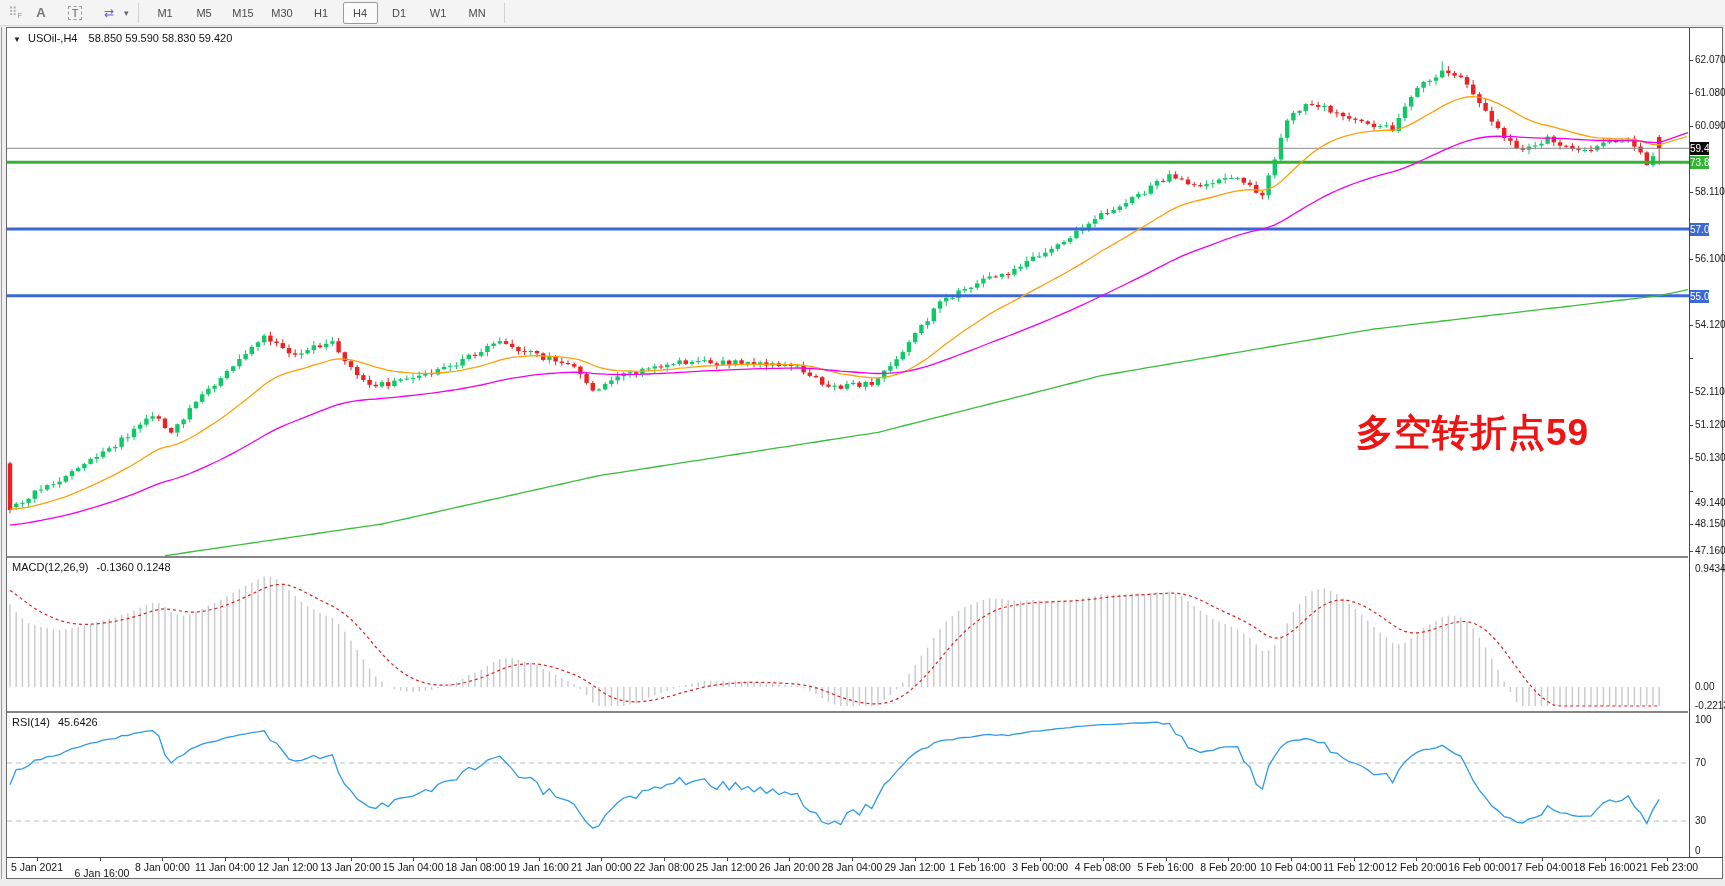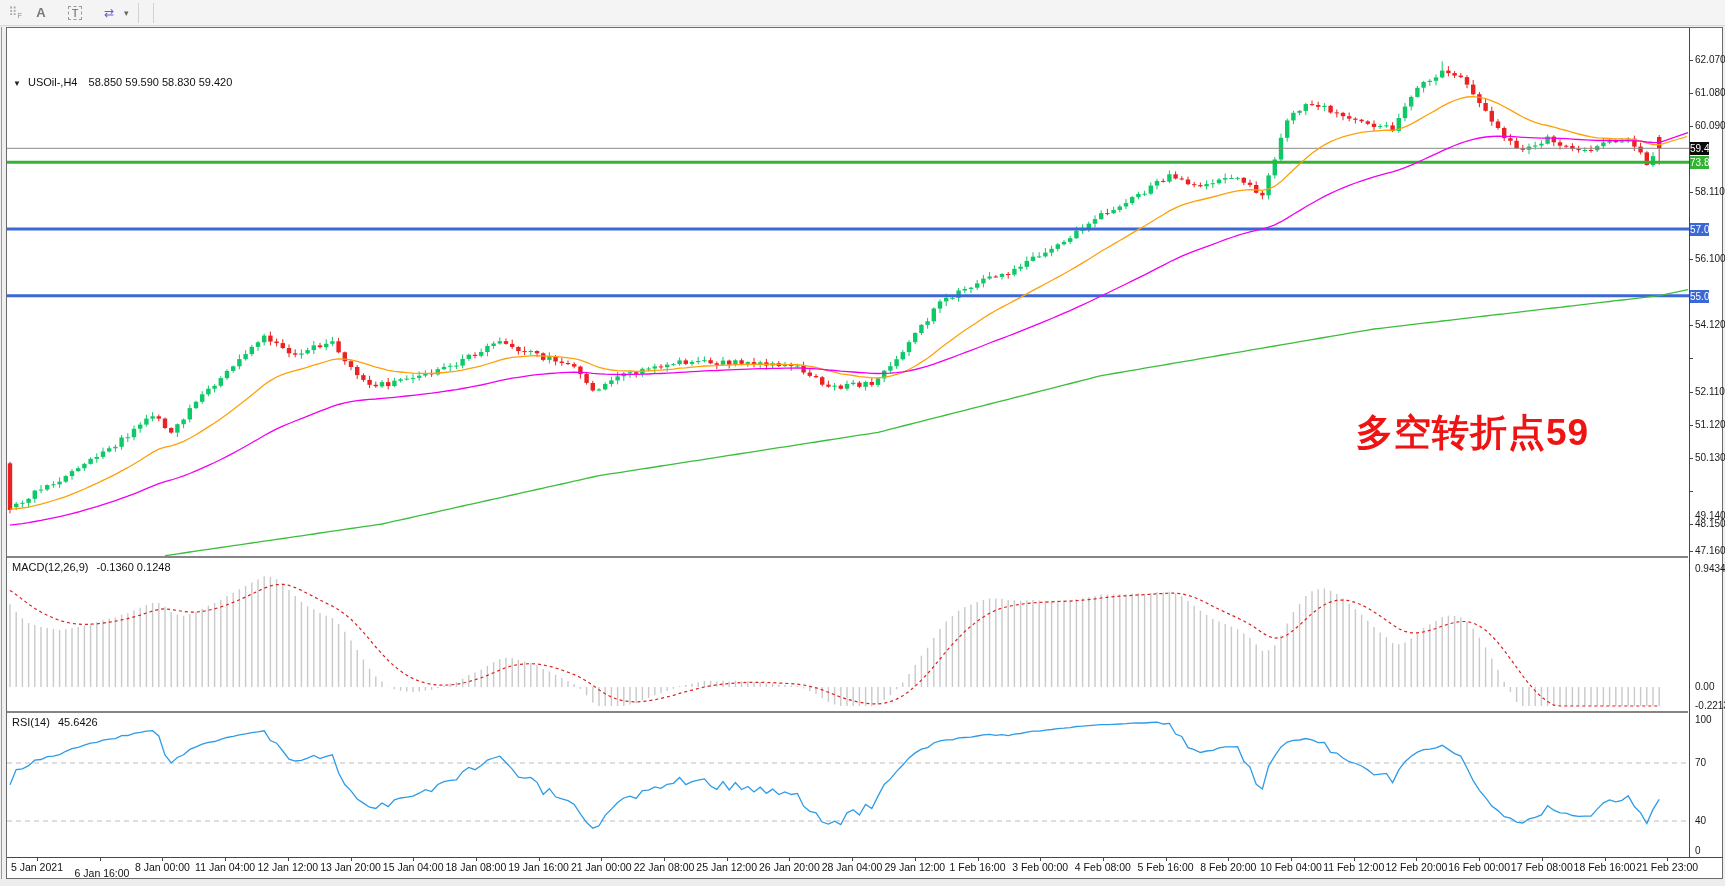--- a/index.html
+++ b/index.html
@@ -23,21 +23,21 @@
   .win{position:absolute;left:6px;top:27px;width:1717px;height:852px;border:1px solid #6b6b6b;background:#fff;box-sizing:border-box;}
   .edge{position:absolute;left:1px;top:27px;width:1px;height:852px;background:#9a9a9a;}
   svg.panel{position:absolute;background:transparent;}
   .sep-h{position:absolute;left:7px;width:1681px;height:2px;background:#858585;}
   .axis-x-line{position:absolute;left:7px;top:857px;width:1716px;height:1px;background:#474747;}
   .axis-y-line{position:absolute;left:1689px;top:28px;width:1px;height:830px;background:#474747;}
   .ptick{position:absolute;left:1689px;width:4px;height:1px;background:#474747;}
   .plabel{position:absolute;left:1695px;font-size:10px;color:#1a1a1a;white-space:nowrap;}
   .pbox{position:absolute;left:1690px;width:19px;height:13px;line-height:13px;text-align:center;
         font-size:10px;color:#fff;white-space:nowrap;}
-  .chart-title{position:absolute;left:13px;top:32px;font-size:11px;color:#111;margin-top:44px;}
+  .chart-title{position:absolute;left:13px;top:32px;font-size:11px;color:#111;}
   .chart-title .tri{font-size:8px;color:#222;margin-right:4px;}
   .ind-label{position:absolute;font-size:11px;color:#111;}
   .annotation{position:absolute;left:1356px;top:408px;font-size:37px;font-weight:bold;color:#ee1414;
               letter-spacing:1px;white-space:nowrap;}
   .taxis{position:absolute;left:7px;top:858px;width:1646px;height:20px;background:#fff;}
   .tlabel{position:absolute;top:3px;font-size:10.5px;color:#111;white-space:nowrap;transform:translateX(-50%);}
   .ttick{position:absolute;top:0;width:1px;height:3px;background:#474747;}
   .bottom-strip{position:absolute;left:0;top:879px;width:1725px;height:7px;background:#ededed;}
 </style>
 </head>
@@ -48,20 +48,31 @@
     <span>⠿</span>
     <i>F</i>
   </div>
   <div class="tbtn icon-a">A</div>
   <div class="tbtn icon-t">
     <span>T</span>
   </div>
   <div class="tbtn icon-arrows">⇄</div>
   <div class="caret">▾</div>
   <div class="sep"></div>
+  <div id="tf-buttons" style="display:flex;">
+      <div class="tbtn tf">M1</div>
+      <div class="tbtn tf">M5</div>
+      <div class="tbtn tf">M15</div>
+      <div class="tbtn tf">M30</div>
+      <div class="tbtn tf">H1</div>
+      <div class="tbtn tf active">H4</div>
+      <div class="tbtn tf">D1</div>
+      <div class="tbtn tf">W1</div>
+      <div class="tbtn tf">MN</div>
+    </div>
   <div class="sep"></div>
 </div>
 
 <div class="edge"></div>
 <div class="win"></div>
 
 <svg id="svg-main" class="panel" style="left:7px;top:28px;" width="1682" height="528" viewBox="7 28 1682 528">
     <g>
       <line x1="10.0" y1="461.7" x2="10.0" y2="513.3" stroke="#ec2222" stroke-width="1"></line>
       <rect x="7.8" y="463.3" width="4.4" height="46.7" fill="#ec2222"></rect>
@@ -933,35 +944,35 @@
     <div class="plabel" style="top: 319px;">54.120</div>
     <div class="ptick" style="top: 358px;"></div>
     <div class="plabel" style="top: 352px; margin-left: 32px;">53.130</div>
     <div class="ptick" style="top: 392px;"></div>
     <div class="plabel" style="top: 386px;">52.110</div>
     <div class="ptick" style="top: 425px;"></div>
     <div class="plabel" style="top: 419px;">51.120</div>
     <div class="ptick" style="top: 458px;"></div>
     <div class="plabel" style="top: 452px;">50.130</div>
     <div class="ptick" style="top: 491px;"></div>
-    <div class="plabel" style="top: 510px;">49.140</div>
+    <div class="plabel" style="top: 497px;">49.140</div>
     <div class="ptick" style="top: 524px;"></div>
     <div class="plabel" style="top: 518px;">48.150</div>
     <div class="ptick" style="top: 551px;"></div>
     <div class="plabel" style="top: 545px;">47.160</div>
     <div class="pbox" style="top: 142.333px; background: rgb(11, 11, 11);">59.420</div>
     <div class="pbox" style="top: 156.333px; background: rgb(51, 179, 51);">73.891</div>
     <div class="pbox" style="top: 223px; background: rgb(59, 104, 214);">57.000</div>
     <div class="pbox" style="top: 289.666px; background: rgb(59, 104, 214);">55.000</div>
     <div class="plabel" style="top: 563.075px;">0.9434</div>
     <div class="plabel" style="top: 681px;">0.00</div>
     <div class="plabel" style="top: 700px;">-0.2213</div>
     <div class="plabel" style="top: 713.5px;">100</div>
     <div class="plabel" style="top: 757px;">70</div>
-    <div class="plabel" style="top: 815px;">40</div>
+    <div class="plabel" style="top: 815px;">30</div>
     <div class="plabel" style="top: 845px;">0</div>
   </div>
 <div class="taxis" id="time-axis">
     <div class="ttick" style="left: 30px;"></div>
     <div class="tlabel" style="left: 30px;">5 Jan 2021</div>
     <div class="ttick" style="left: 92.7px;"></div>
     <div class="tlabel" style="left: 95px; margin-top: 6px;">6 Jan 16:00</div>
     <div class="ttick" style="left: 155.4px;"></div>
     <div class="tlabel" style="left: 155.4px;">8 Jan 00:00</div>
     <div class="ttick" style="left: 218.1px;"></div>
@@ -1000,19 +1011,19 @@
     <div class="tlabel" style="left: 1221.3px;">8 Feb 20:00</div>
     <div class="ttick" style="left: 1284px;"></div>
     <div class="tlabel" style="left: 1284px;">10 Feb 04:00</div>
     <div class="ttick" style="left: 1346.7px;"></div>
     <div class="tlabel" style="left: 1346.7px;">11 Feb 12:00</div>
     <div class="ttick" style="left: 1409.4px;"></div>
     <div class="tlabel" style="left: 1409.4px;">12 Feb 20:00</div>
     <div class="ttick" style="left: 1472.1px;"></div>
     <div class="tlabel" style="left: 1472.1px;">16 Feb 00:00</div>
     <div class="ttick" style="left: 1534.8px;"></div>
-    <div class="tlabel" style="left: 1534.8px;">17 Feb 08:00</div>
+    <div class="tlabel" style="left: 1534.8px;">17 Feb 04:00</div>
     <div class="ttick" style="left: 1597.5px;"></div>
     <div class="tlabel" style="left: 1597.5px;">18 Feb 16:00</div>
     <div class="ttick" style="left: 1660.2px;"></div>
     <div class="tlabel" style="left: 1660.2px;">21 Feb 23:00</div>
   </div>
 <div class="bottom-strip"></div>
 
 </body></html>

